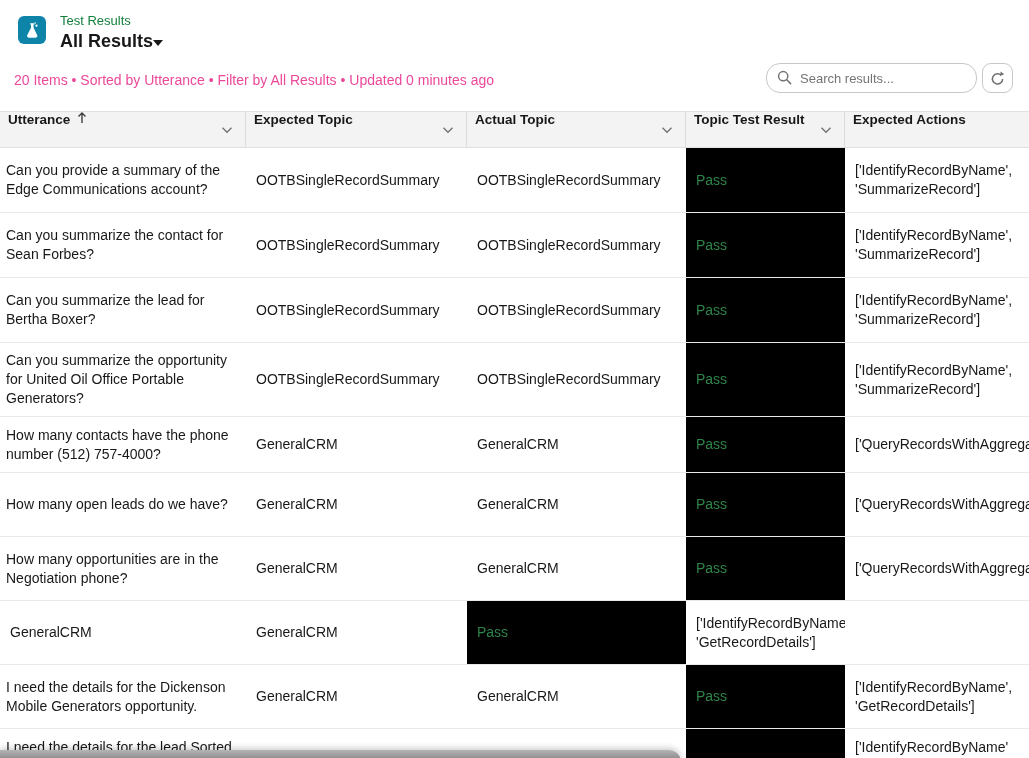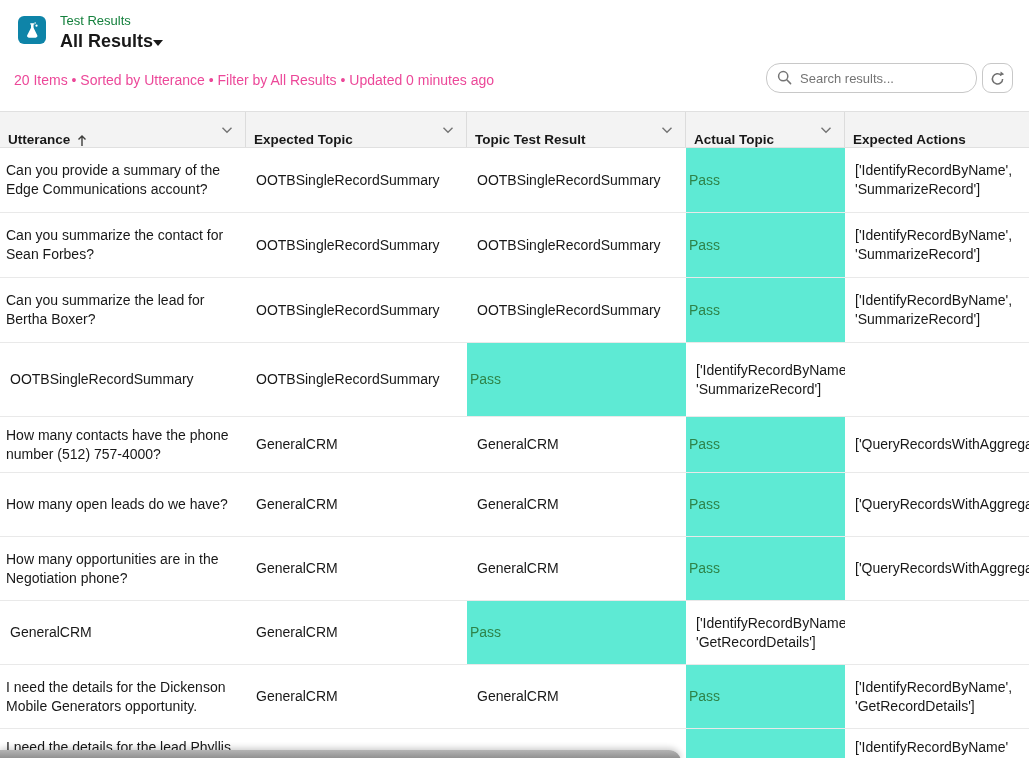--- a/index.html
+++ b/index.html
@@ -19,30 +19,30 @@
   .search-wrap input{width:100%;height:100%;border:1px solid #c8c8c8;border-radius:14px;
        padding:0 10px 0 33px;font-size:13px;box-sizing:border-box;outline:none;
        font-family:"Liberation Sans",sans-serif;color:#181818}
   .search-wrap input::placeholder{color:#747474}
   .search-icon{position:absolute;left:11px;top:7px;width:15px;height:15px}
   .refresh-btn{position:absolute;top:63px;right:16px;width:31px;height:30px;border:1px solid #c8c8c8;
        border-radius:9px;background:#fff;display:flex;align-items:center;justify-content:center;padding:0;cursor:pointer}
   .grid-cols{display:grid;grid-template-columns:246px 221px 219px 159px 224px;width:1069px}
   .thead{background:#f3f3f3;border-top:1px solid #e0e0e0;border-bottom:1px solid #e0e0e0;
          height:37px;box-sizing:border-box}
-  .th{position:relative;display:flex;align-items:flex-end;padding:0 26px 0 8px;font-size:13.5px;
+  .th{position:relative;display:flex;align-items:flex-start;padding:0 26px 0 8px;font-size:13.5px;
       font-weight:700;border-right:1px solid #dcdcdc;box-sizing:border-box;white-space:nowrap;overflow:hidden}
   .th:last-child{border-right:none}
   .th .chev{position:absolute;right:12px;top:14px}
   .th .sort-arrow{margin-left:7px}
   .tr{border-bottom:1px solid #e9e9e9;box-sizing:border-box}
   .td{display:flex;align-items:center;font-size:14px;line-height:19px;padding:0 12px 0 6px;
       box-sizing:border-box;overflow:hidden}
   .td.c-expected,.td.c-actual{padding-left:10px;padding-right:12px}
-  .td.c-result{background:#5eead4;color:#2e844a;padding-left:3px}
+  .td.c-result{background:#000000;color:#2e844a;padding-left:10px}
   .td.c-actions{padding-left:10px;padding-right:14px}
   .tr:nth-child(1){height:65px}
   .tr:nth-child(2){height:65px}
   .tr:nth-child(3){height:65px}
   .tr:nth-child(4){height:74px}
   .tr:nth-child(5){height:56px}
   .tr:nth-child(6){height:64px}
   .tr:nth-child(7){height:64px}
   .tr:nth-child(8){height:64px}
   .tr:nth-child(9){height:64px}
@@ -101,27 +101,27 @@
           <path d="M1.5 1.8 L6 6.2 L10.5 1.8" fill="none" stroke="#747474" stroke-width="1.4"></path>
         </svg>
       </div>
       <div class="th">
         <span>Expected Topic</span>
         <svg class="chev" width="12" height="8" viewBox="0 0 12 8">
           <path d="M1.5 1.8 L6 6.2 L10.5 1.8" fill="none" stroke="#747474" stroke-width="1.4"></path>
         </svg>
       </div>
       <div class="th">
+        <span>Actual Topic</span>
+        <svg class="chev" width="12" height="8" viewBox="0 0 12 8">
+          <path d="M1.5 1.8 L6 6.2 L10.5 1.8" fill="none" stroke="#747474" stroke-width="1.4"></path>
+        </svg>
+      </div>
+      <div class="th">
         <span>Topic Test Result</span>
-        <svg class="chev" width="12" height="8" viewBox="0 0 12 8">
-          <path d="M1.5 1.8 L6 6.2 L10.5 1.8" fill="none" stroke="#747474" stroke-width="1.4"></path>
-        </svg>
-      </div>
-      <div class="th">
-        <span>Actual Topic</span>
         <svg class="chev" width="12" height="8" viewBox="0 0 12 8">
           <path d="M1.5 1.8 L6 6.2 L10.5 1.8" fill="none" stroke="#747474" stroke-width="1.4"></path>
         </svg>
       </div>
       <div class="th">
         <span>Expected Actions</span>
       </div>
     </div>
   <div id="tbody">
       <div class="tr grid-cols">
@@ -169,20 +169,23 @@
           <span>OOTBSingleRecordSummary</span>
         </div>
         <div class="td c-result">
           <span>Pass</span>
         </div>
         <div class="td c-actions">
           <span>['IdentifyRecordByName', 'SummarizeRecord']</span>
         </div>
       </div>
       <div class="tr grid-cols">
+        <div class="td c-utterance">
+          <span>Can you summarize the opportunity for United Oil Office Portable Generators?</span>
+        </div>
         <div class="td c-expected">
           <span>OOTBSingleRecordSummary</span>
         </div>
         <div class="td c-actual">
           <span>OOTBSingleRecordSummary</span>
         </div>
         <div class="td c-result">
           <span>Pass</span>
         </div>
         <div class="td c-actions">
@@ -266,21 +269,21 @@
         </div>
         <div class="td c-result">
           <span>Pass</span>
         </div>
         <div class="td c-actions">
           <span>['IdentifyRecordByName', 'GetRecordDetails']</span>
         </div>
       </div>
       <div class="tr grid-cols">
         <div class="td c-utterance">
-          <span>I need the details for the lead Phyllis</span>
+          <span>I need the details for the lead Sorted</span>
         </div>
         <div class="td c-expected">
           <span></span>
         </div>
         <div class="td c-actual">
           <span></span>
         </div>
         <div class="td c-result">
           <span></span>
         </div>

